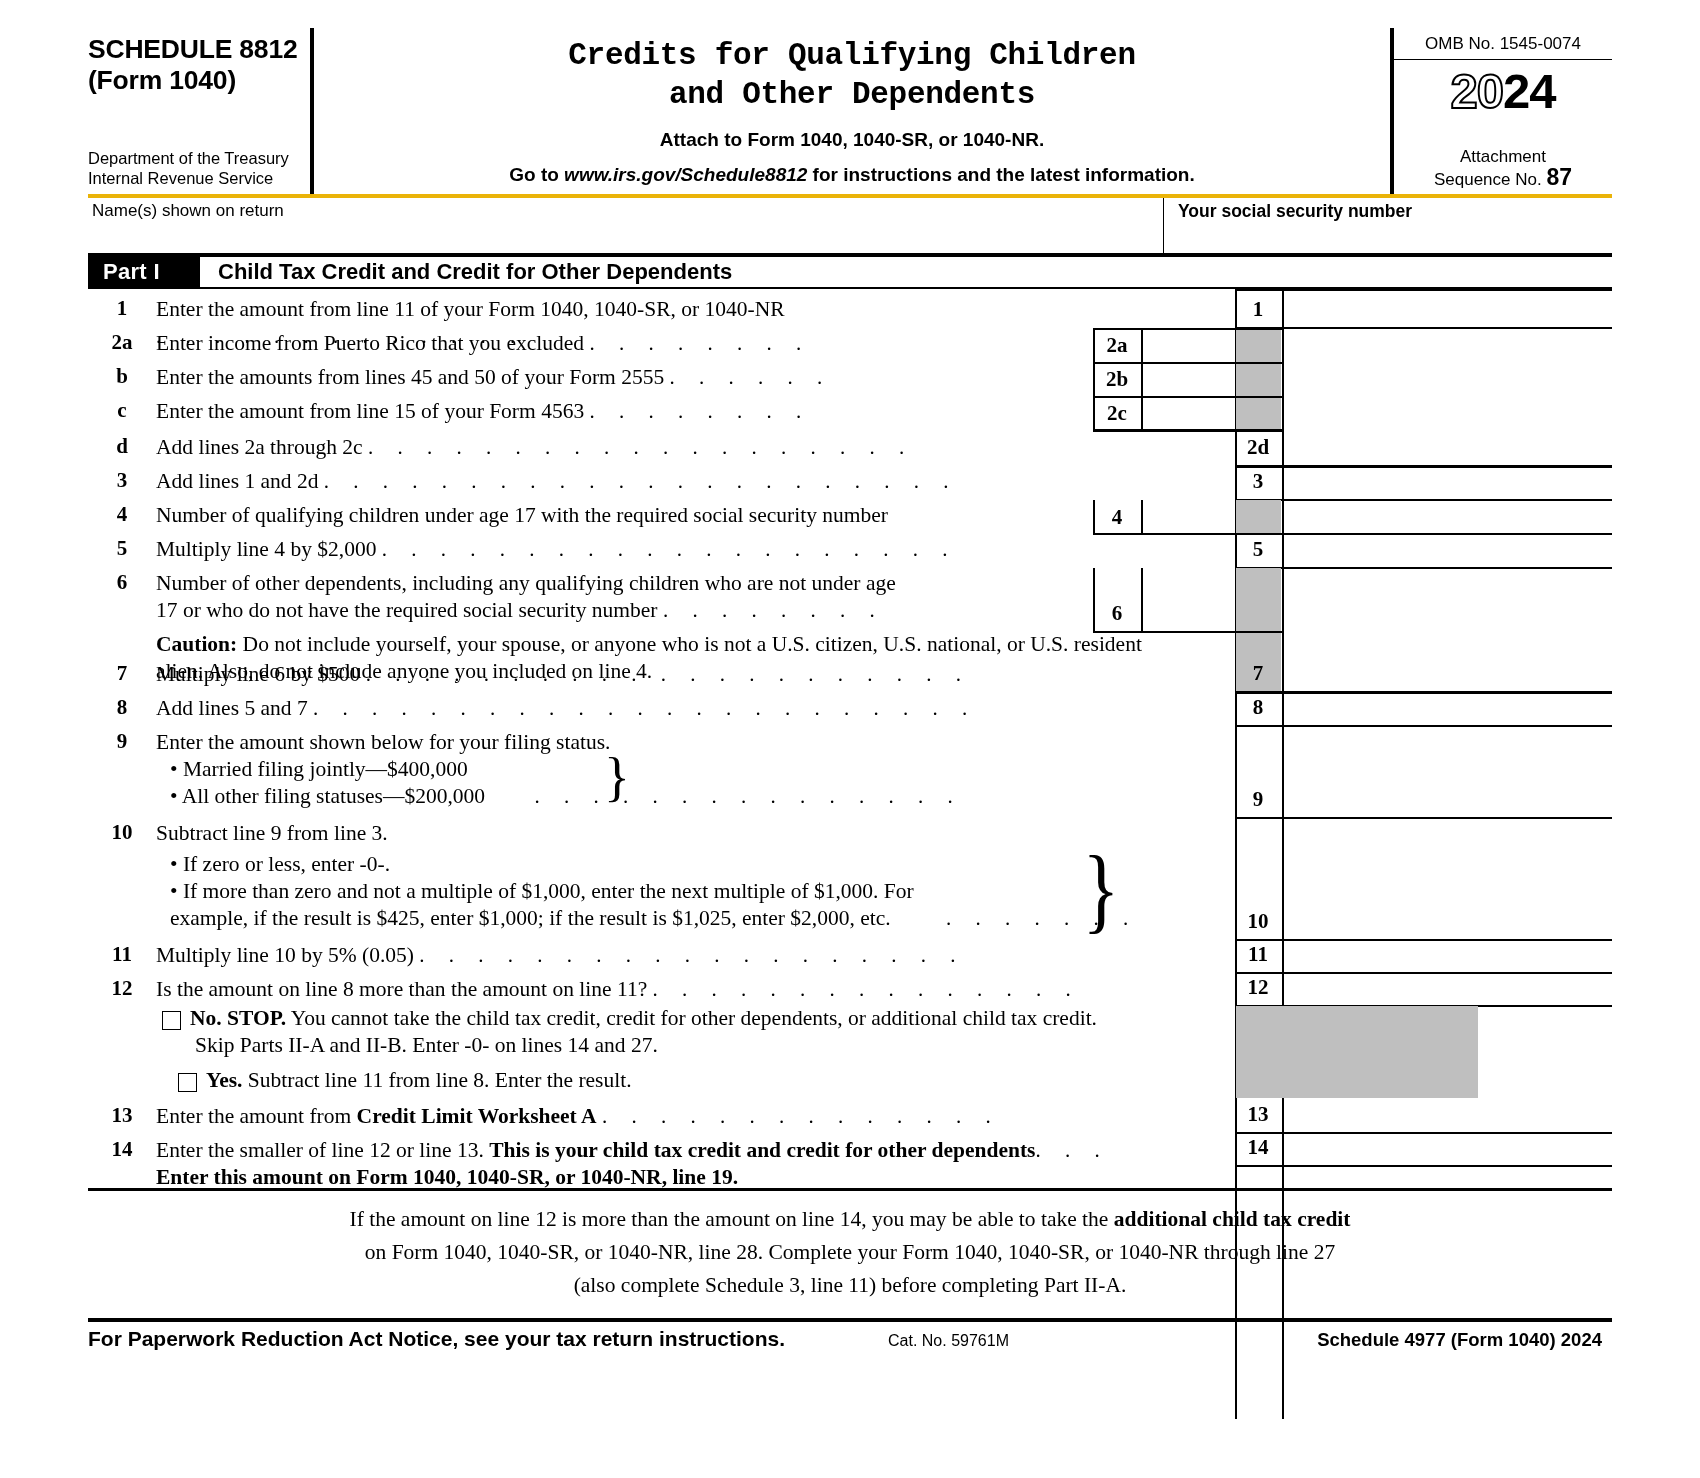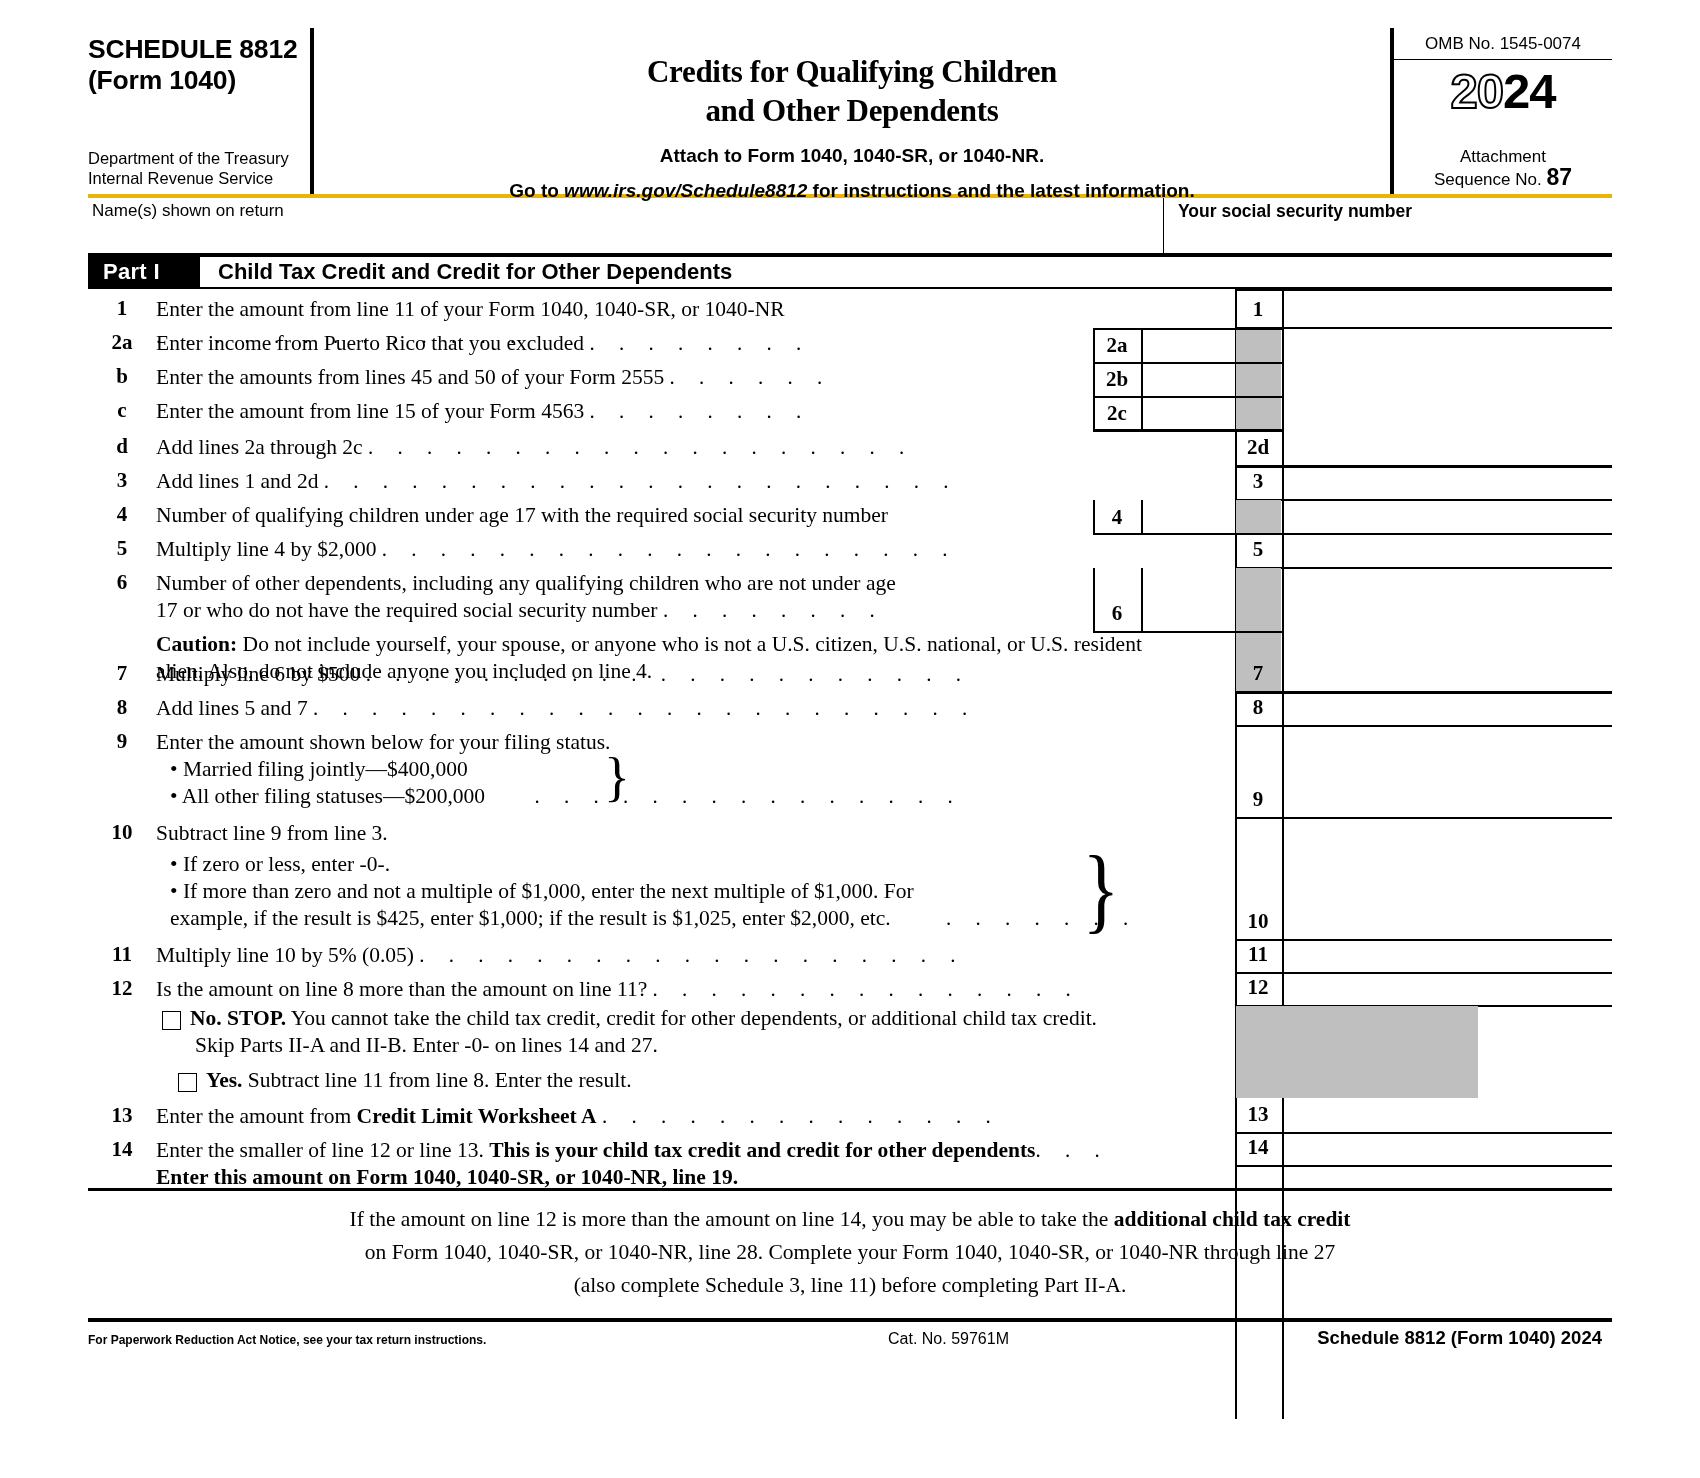--- a/index.html
+++ b/index.html
@@ -52,26 +52,25 @@
     font-size: 16.5px;
     line-height: 20px;
   }
   .hdr-mid {
     flex: 1;
     text-align: center;
     position: relative;
     padding-top: 8px;
   }
   .main-title {
-    font-family: Liberation Serif, serif;
+    font-family: Liberation Mono, monospace;
     font-weight: bold;
     font-size: 31px;
     line-height: 39px;
     letter-spacing: -0.3px;
-    margin-top: 16px;
   }
   .sub1 {
     font-family: "Liberation Sans", "DejaVu Sans", sans-serif;
     font-weight: bold;
     font-size: 19px;
     margin-top: 15px;
   }
   .sub2 {
     font-family: "Liberation Sans", "DejaVu Sans", sans-serif;
     font-weight: bold;
@@ -285,21 +284,21 @@
     top: 1290px;
     width: 1524px;
     border-top: 4px solid #000;
     padding-top: 5px;
     font-family: "Liberation Sans", "DejaVu Sans", sans-serif;
     display: flex;
     align-items: baseline;
   }
   .f-left {
     font-weight: bold;
-    font-size: 12px;
+    font-size: 21px;
     width: 800px;
   }
   .f-mid {
     font-size: 16px;
     width: 300px;
   }
   .f-right {
     font-weight: bold;
     font-size: 18.5px;
     flex: 1;
@@ -614,16 +613,16 @@
 
   <div class="notice">
     <div><span>If the amount on line 12 is more than the amount on line 14, you may be able to take the </span><b>additional child tax credit</b></div>
     <div>on Form 1040, 1040-SR, or 1040-NR, line 28. Complete your Form 1040, 1040-SR, or 1040-NR through line 27</div>
     <div>(also complete Schedule 3, line 11) before completing Part II-A.</div>
   </div>
 
   <div class="footer">
     <div class="f-left">For Paperwork Reduction Act Notice, see your tax return instructions.</div>
     <div class="f-mid">Cat. No. 59761M</div>
-    <div class="f-right">Schedule 8812 (Form 1040) 2024</div>
+    <div class="f-right">Schedule 4977 (Form 1040) 2024</div>
   </div>
 
 </div>
 
 </body></html>

